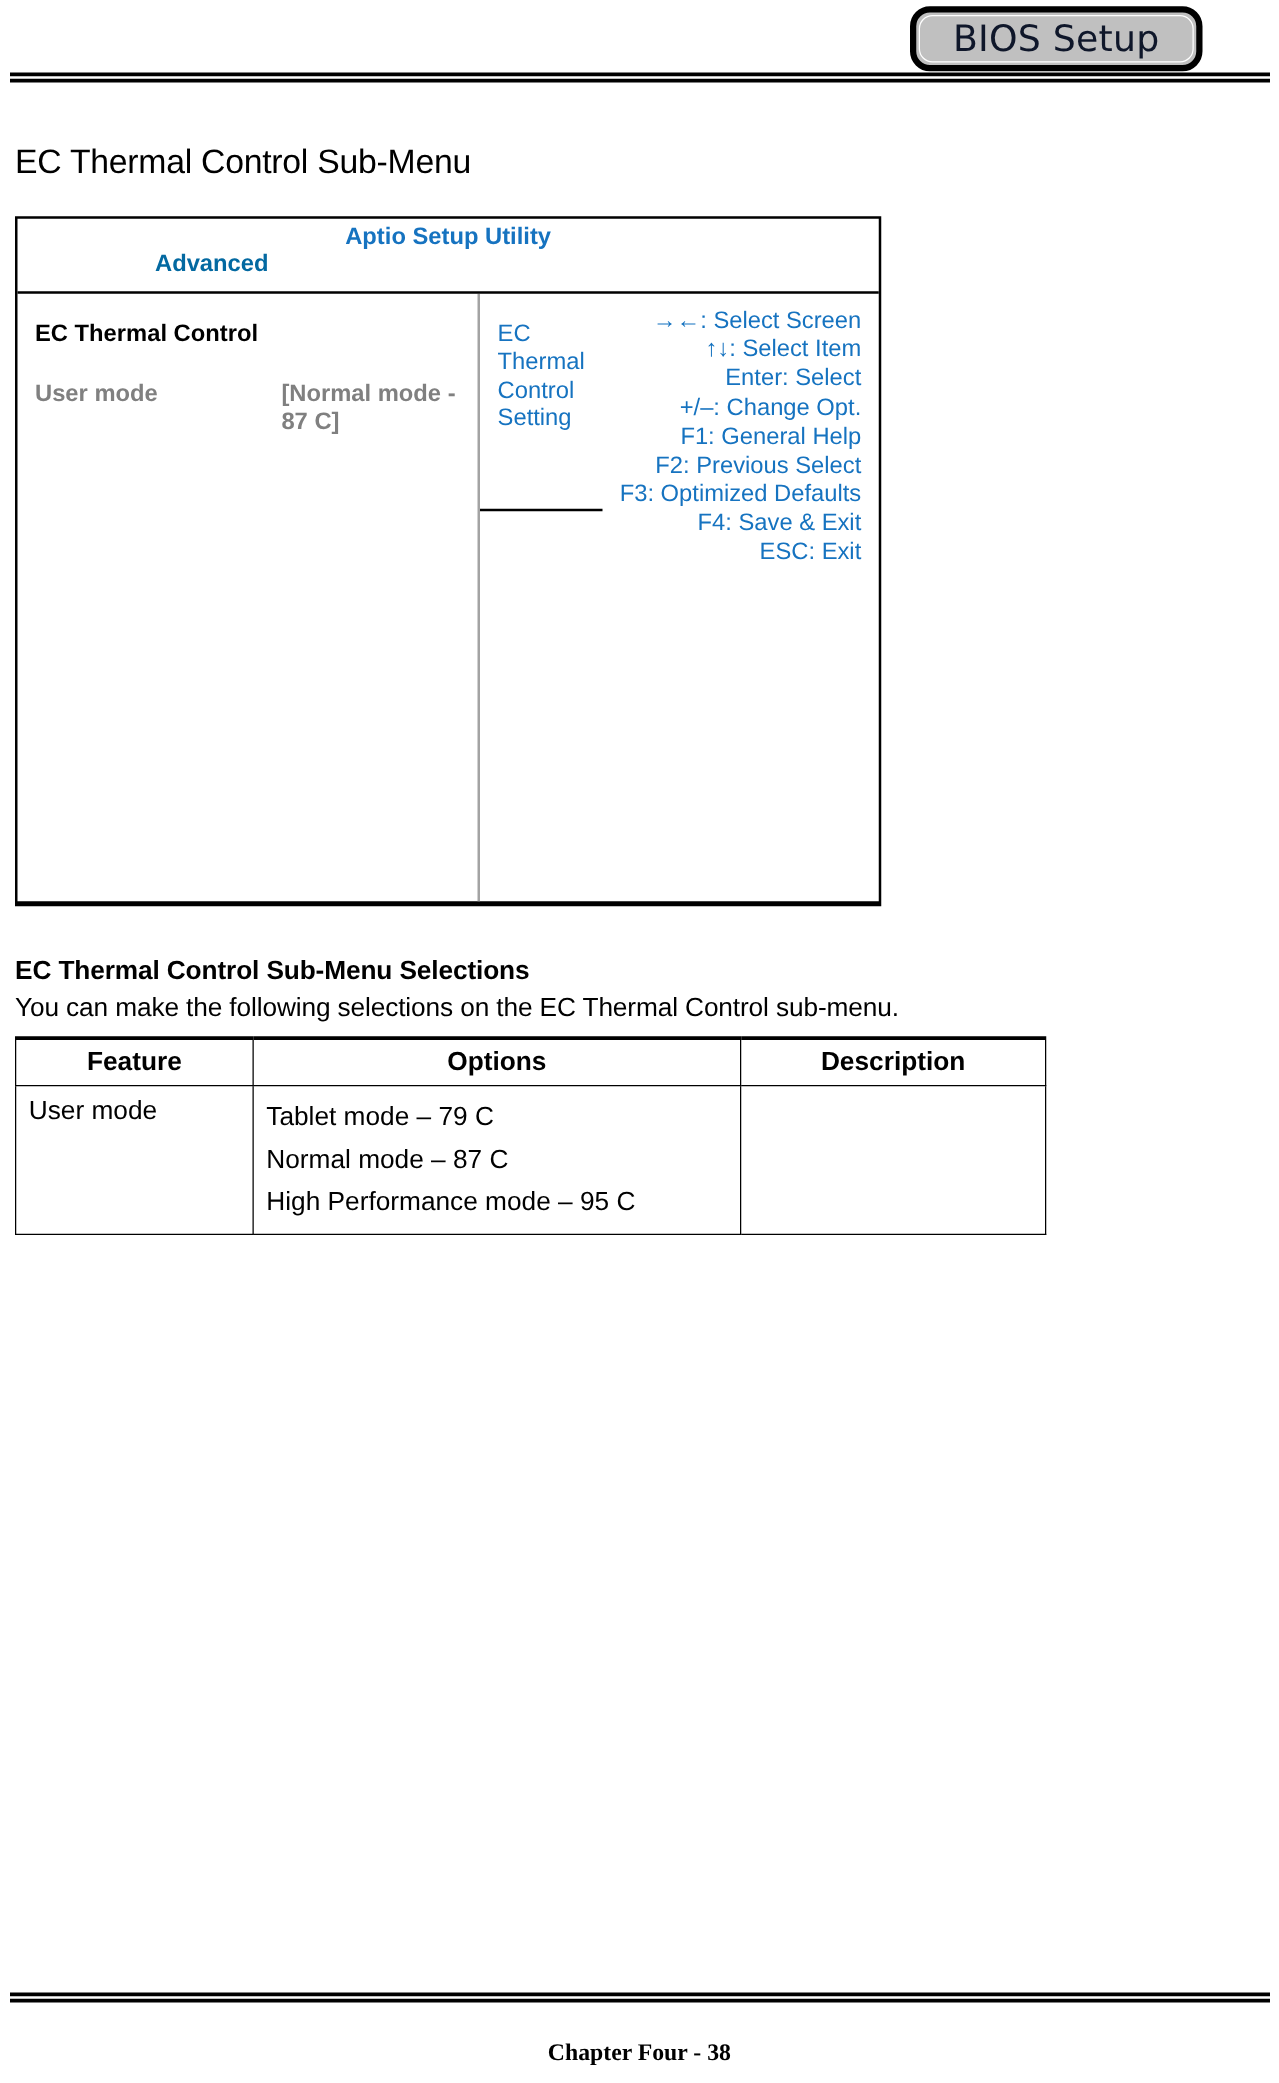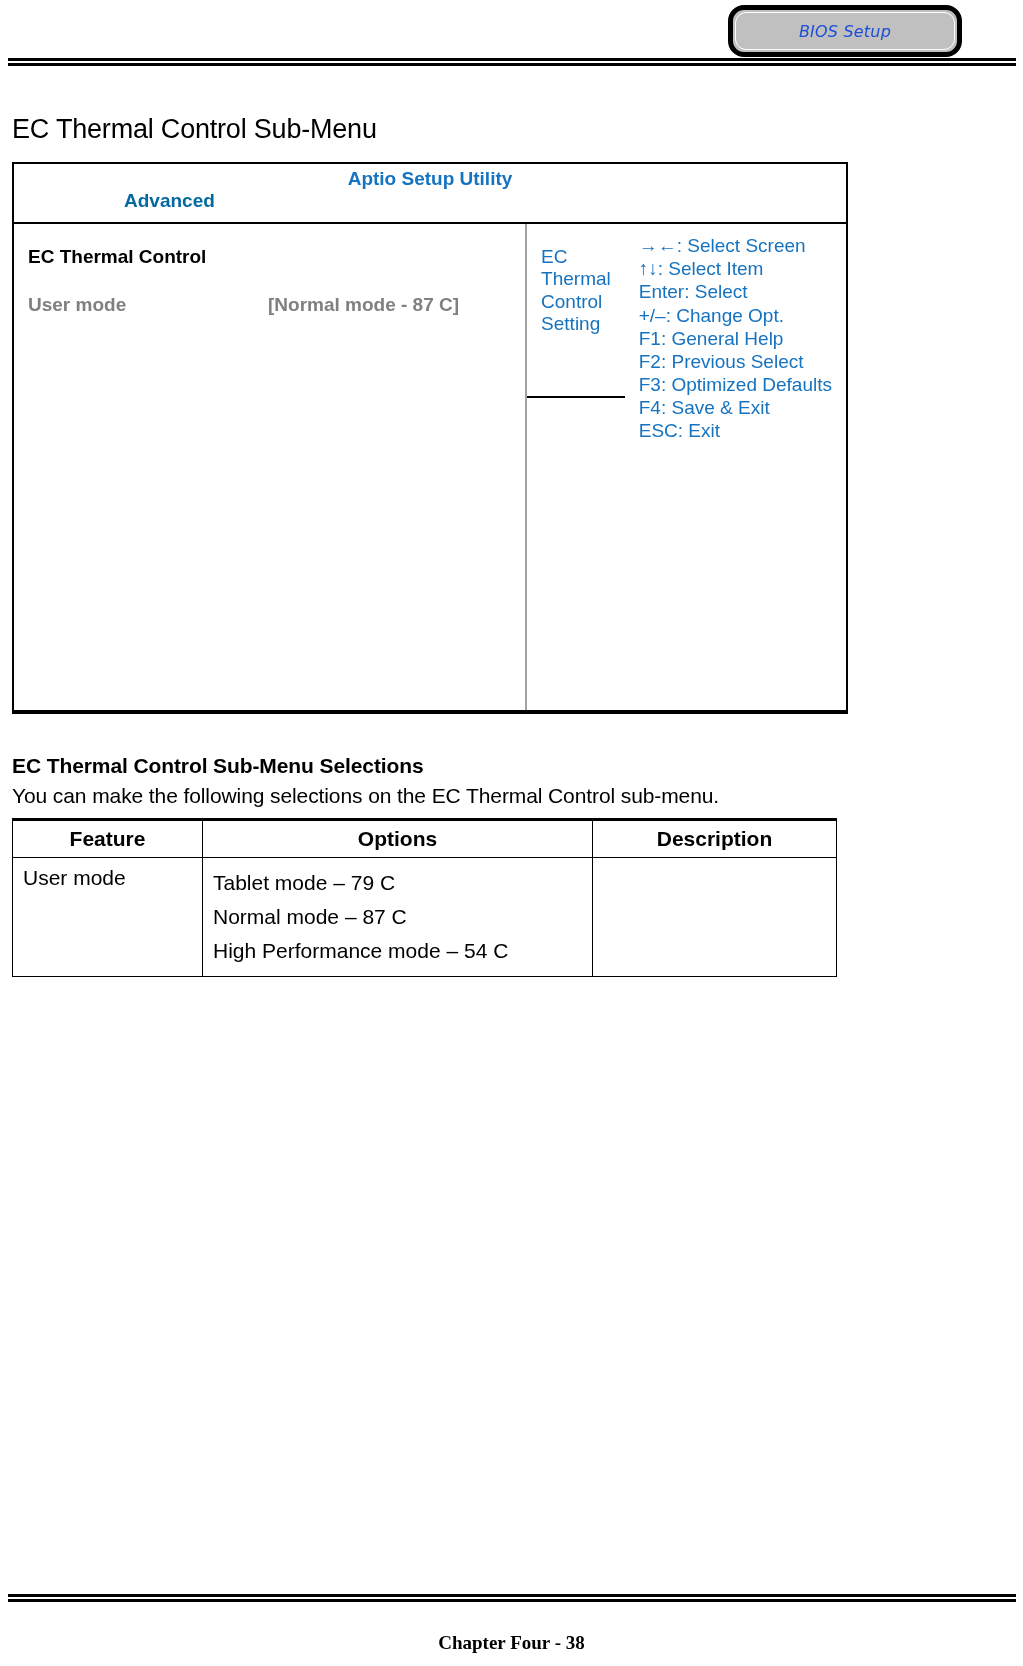--- a/index.html
+++ b/index.html
@@ -56,23 +56,22 @@
     left: 2px;
     top: 2px;
     right: 2px;
     bottom: 2px;
     border: 1px solid #ffffff;
     border-radius: 11px;
     pointer-events: none;
   }
   .header-tab-label {
     font-family: "DejaVu Sans", sans-serif;
-    font-style: italic;
-    font-size: 16px;
-    color: #1d4ed8;
+    font-size: 29px;
+    color: #0f172a;
     letter-spacing: 0.2px;
     position: relative;
     z-index: 1;
   }
 
   
   .content {
     position: absolute;
     left: 0;
     top: 86px;
@@ -82,22 +81,22 @@
   .section-title {
     margin: 28px 0 0 12px;
     font-size: 27px;
     font-weight: normal;
     line-height: 1.15;
     letter-spacing: -0.2px;
   }
 
   
   .bios-panel {
-    margin: 17px 0 0 12px;
-    width: 836px;
+    margin: 28px 0 0 12px;
+    width: 693px;
     border: 2px solid #000;
     border-bottom-width: 4px;
     box-sizing: border-box;
     background: #fff;
     font-size: 19px;
   }
   .bios-titlebar {
     border-bottom: 2px solid #000;
     height: 58px;
     position: relative;
@@ -147,20 +146,21 @@
     color: #1673c0;
     font-size: 19px;
     line-height: 1.18;
   }
   .bios-help-keys {
     flex: 1;
     padding: 10px 14px 0 14px;
     color: #1673c0;
     font-size: 19px;
     line-height: 1.22;
+    text-align: right;
   }
   .bios-help-keys div { white-space: nowrap; }
 
   .bios-group-heading {
     font-weight: bold;
     color: #000;
     padding-left: 14px;
     font-size: 19px;
   }
   .bios-option-row {
@@ -313,21 +313,21 @@
         <th>Options</th>
         <th>Description</th>
       </tr>
     </thead>
     <tbody>
       <tr>
         <td>User mode</td>
         <td>
           <div class="opt-line">Tablet mode – 79 C</div>
           <div class="opt-line">Normal mode – 87 C</div>
-          <div class="opt-line">High Performance mode – 54 C</div>
+          <div class="opt-line">High Performance mode – 95 C</div>
         </td>
         <td></td>
       </tr>
     </tbody>
   </table>
 
 </div>
 
 <div class="page-footer">
   <div class="footer-rule"></div>

